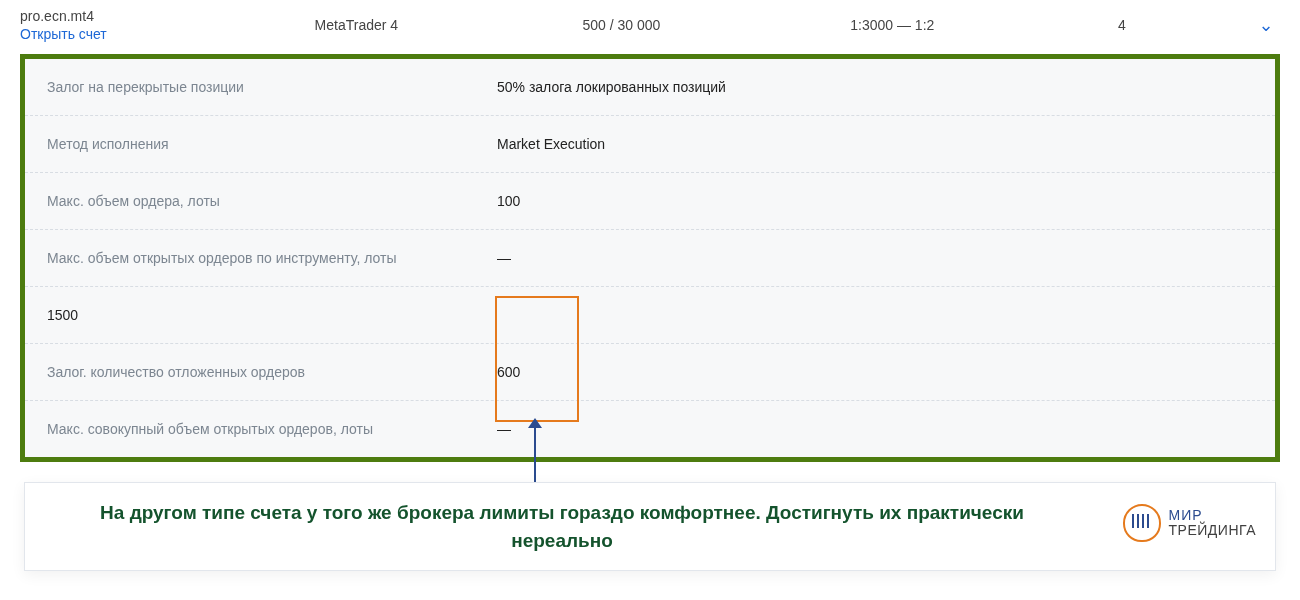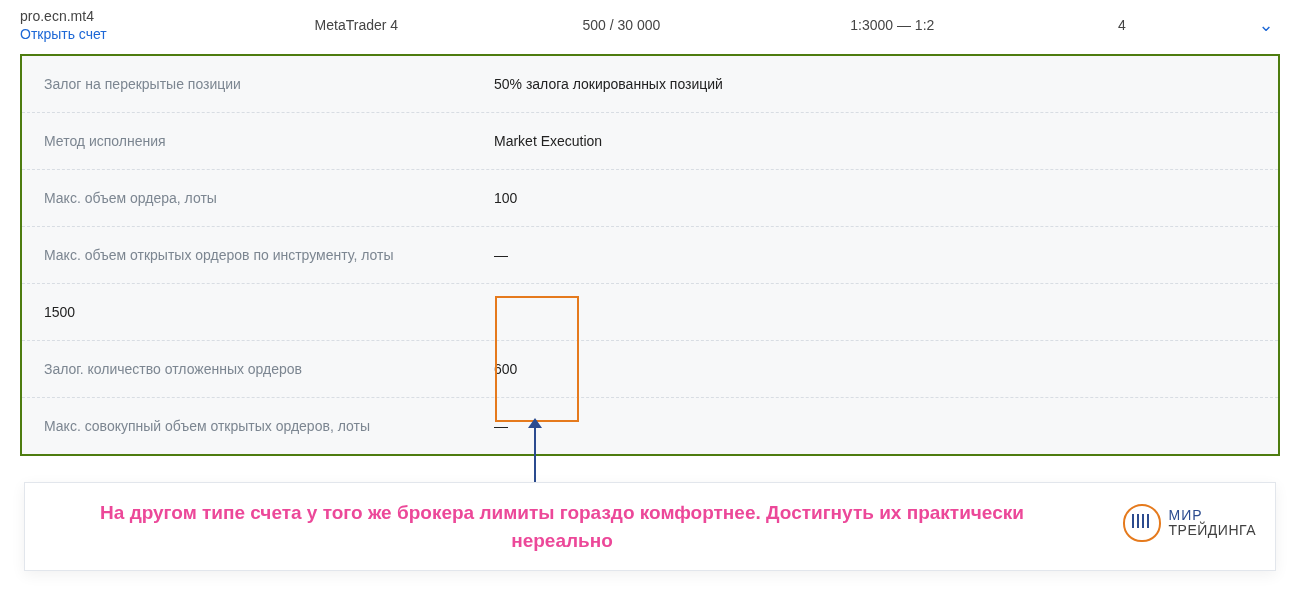--- a/index.html
+++ b/index.html
@@ -3,30 +3,30 @@
 <meta charset="utf-8">
 <style>
   html,body{margin:0;padding:0;font-family:Arial,Helvetica,sans-serif;background:#fff;color:#222;}
   .wrap{width:1300px;height:600px;position:relative;overflow:hidden;}
   .top{display:flex;align-items:center;padding:8px 20px 12px 20px;font-size:14px;}
   .tcol{flex:1;color:#444;}
   .tcol.first{flex:1.1;display:flex;flex-direction:column;}
   .acc-name{color:#444;}
   .open-link{color:#1e68d6;margin-top:2px;cursor:pointer;}
   .chev{width:28px;text-align:center;color:#1e68d6;font-size:18px;cursor:pointer;}
-  .box{margin:0 20px;background:#f7f8f9;border:2px solid #4d7c0f;padding:0;}
+  .box{margin:0 20px;background:#f7f8f9;border:5px solid #4d7c0f;padding:0;}
   .row{display:flex;align-items:center;padding:20px 22px;font-size:14px;}
   .row + .row{border-top:1px dashed #d8dde3;}
   .label{width:430px;color:#7c8691;padding-right:20px;}
   .val{color:#222;}
   .hl{position:absolute;left:495px;top:296px;width:80px;height:122px;border:2px solid #e57a1d;pointer-events:none;}
   .arrow-line{position:absolute;left:534px;top:420px;width:0;height:62px;border-left:2px solid #2b4b8f;}
   .arrow-head{position:absolute;left:528px;top:418px;width:0;height:0;border-left:7px solid transparent;border-right:7px solid transparent;border-bottom:10px solid #2b4b8f;}
   .caption{position:absolute;left:24px;right:24px;top:482px;background:#fff;border:1px solid #e2e6ec;box-shadow:0 4px 14px rgba(0,0,0,.06);padding:16px 230px 16px 54px;text-align:center;}
-  .caption .txt{color:#ec4899;font-weight:700;font-size:19px;line-height:1.45;}
+  .caption .txt{color:#14532d;font-weight:700;font-size:19px;line-height:1.45;}
   .logo{position:absolute;right:44px;top:504px;display:flex;align-items:center;gap:8px;}
   .logo-brain{width:34px;height:34px;border:2px solid #e57a1d;border-radius:50% 50% 48% 48%;position:relative;}
   .logo-brain:before{content:"";position:absolute;left:7px;top:8px;width:2px;height:14px;background:#2b4b8f;box-shadow:5px 0 0 #2b4b8f,10px 0 0 #2b4b8f,15px 0 0 #2b4b8f;}
   .logo-text{display:flex;flex-direction:column;line-height:1.05;font-weight:400;font-size:14px;}
   .logo-text .l1{color:#2b4b8f;letter-spacing:1px;}
   .logo-text .l2{color:#404040;letter-spacing:.5px;}
 </style>
 </head>
 <body>
 <div class="wrap">

